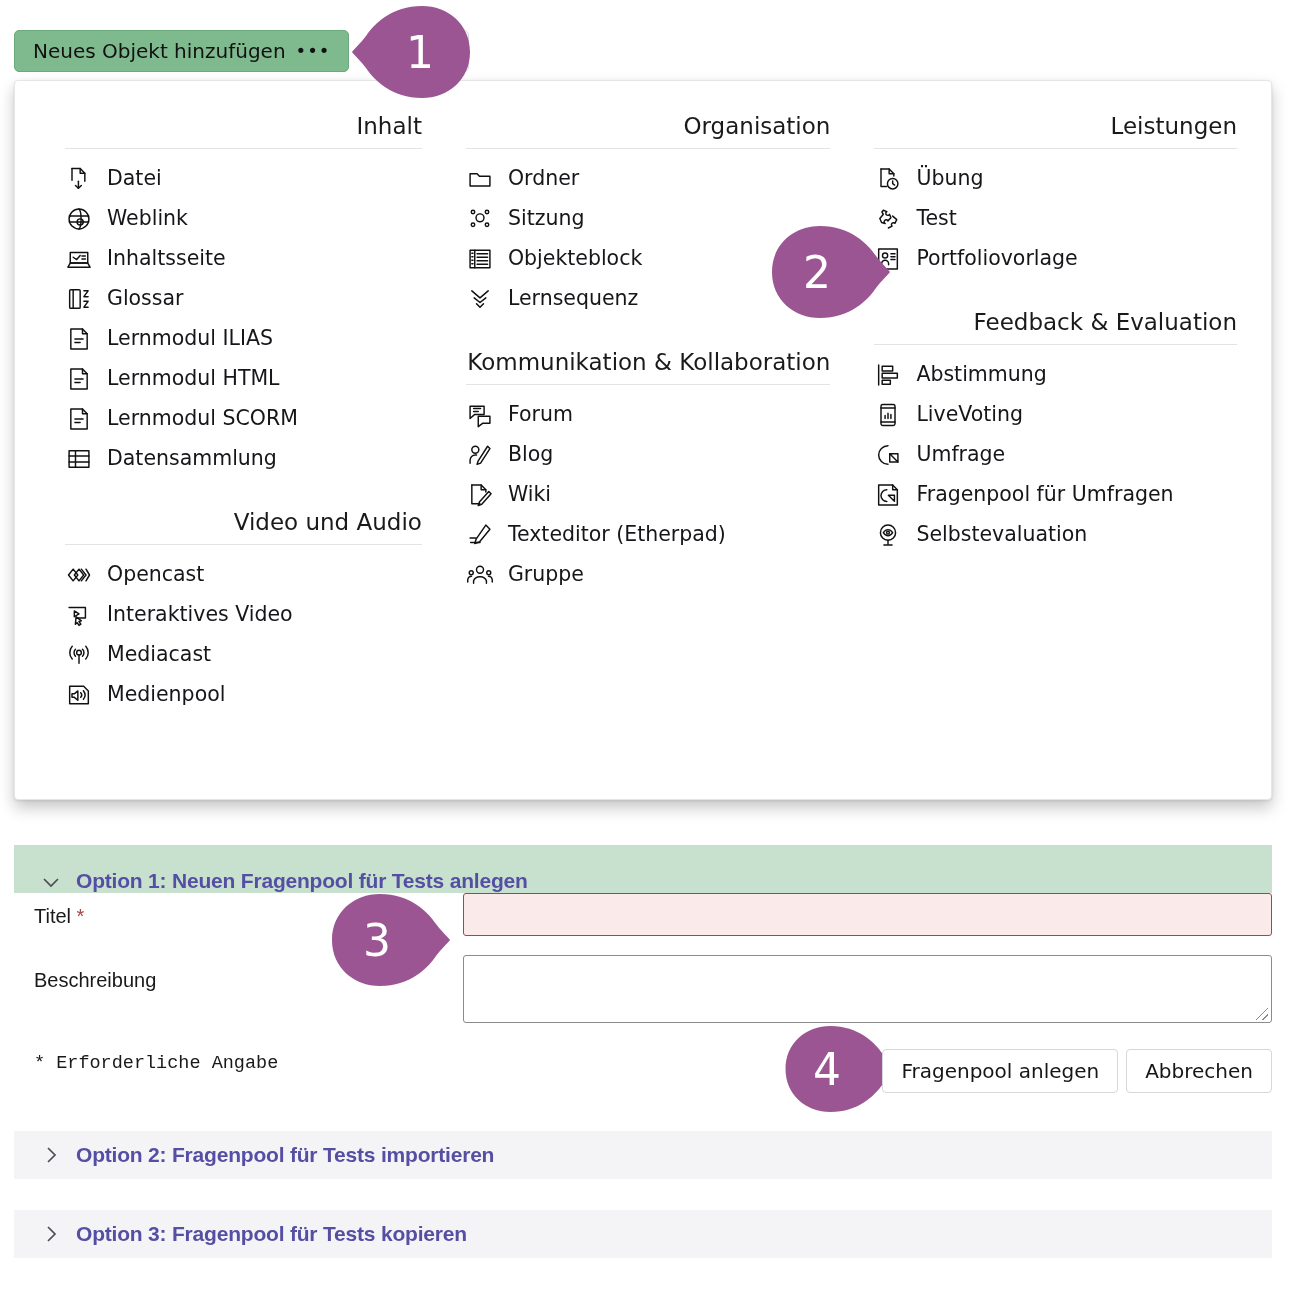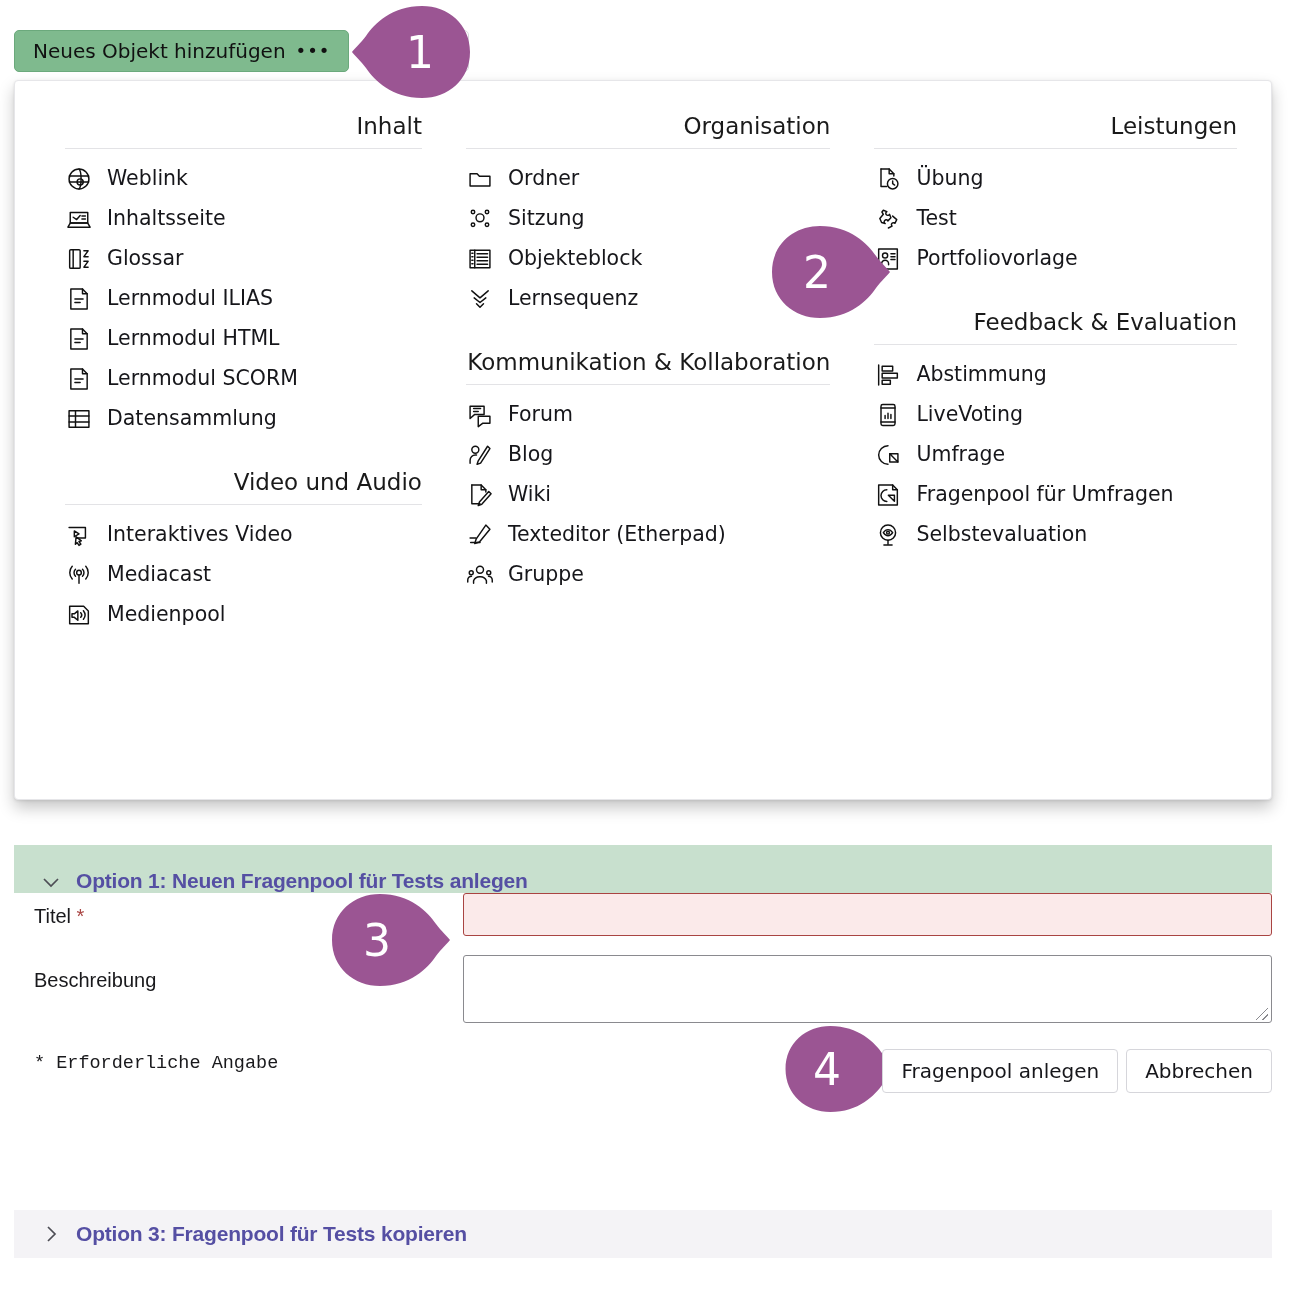--- a/index.html
+++ b/index.html
@@ -147,20 +147,32 @@
   </div>
 
   <div class="panel">
     <div class="cols" id="cols">
         <div class="col">
           <div class="grp-title">Inhalt</div>
           <div class="grp-rule"></div>
           <div class="mi">
             <span class="ic">
               <svg width="28" height="28" viewBox="0 0 24 24" fill="none" stroke="#111" stroke-width="1.25" stroke-linecap="round" stroke-linejoin="round">
+                <path d="M6 3h7l4 4v7"></path>
+                <path d="M6 3v10"></path>
+                <path d="M13 3v4h4"></path>
+                <path d="M11.5 14v6"></path>
+                <path d="M9 17.5l2.5 2.5 2.5-2.5"></path>
+              </svg>
+            </span>
+            <span>Datei</span>
+          </div>
+          <div class="mi">
+            <span class="ic">
+              <svg width="28" height="28" viewBox="0 0 24 24" fill="none" stroke="#111" stroke-width="1.25" stroke-linecap="round" stroke-linejoin="round">
                 <circle cx="12" cy="12" r="8.5"></circle>
                 <path d="M12 3.5c2.4 2.3 2.4 14.7 0 17"></path>
                 <path d="M3.7 9.5h16.6M3.7 14.5h16.6"></path>
                 <circle cx="13" cy="14.5" r="2.6"></circle>
               </svg>
             </span>
             <span>Weblink</span>
           </div>
           <div class="mi">
             <span class="ic">
@@ -218,20 +230,31 @@
             <span class="ic">
               <svg width="28" height="28" viewBox="0 0 24 24" fill="none" stroke="#111" stroke-width="1.25" stroke-linecap="round" stroke-linejoin="round">
                 <rect x="3.5" y="5" width="17" height="14"></rect>
                 <path d="M3.5 9.5h17M3.5 14.5h17M9 5v14"></path>
               </svg>
             </span>
             <span>Datensammlung</span>
           </div>
           <div class="grp-title second">Video und Audio</div>
           <div class="grp-rule"></div>
+          <div class="mi">
+            <span class="ic">
+              <svg width="28" height="28" viewBox="0 0 24 24" fill="none" stroke="#111" stroke-width="1.25" stroke-linecap="round" stroke-linejoin="round">
+                <path d="M3 12l4-5 4 5-4 5z"></path>
+                <path d="M8 12l4-5 4 5-4 5z"></path>
+                <path d="M14 7l4 5-4 5"></path>
+                <path d="M18 7l3 5-3 5"></path>
+              </svg>
+            </span>
+            <span>Opencast</span>
+          </div>
           <div class="mi">
             <span class="ic">
               <svg width="28" height="28" viewBox="0 0 24 24" fill="none" stroke="#111" stroke-width="1.25" stroke-linecap="round" stroke-linejoin="round">
                 <path d="M3.5 5.5h14v9H10"></path>
                 <path d="M8 8.5l4 2.5-4 2.5z"></path>
                 <path d="M9.5 13.5l4.5 3.5-2 .6 1.6 2.3-1.6 1-1.6-2.3-1.5 1.4z"></path>
               </svg>
             </span>
             <span>Interaktives Video</span>
           </div>
@@ -512,20 +535,28 @@
 
     <div class="frow" style="height:72px;">
       <div class="hint" style="position:absolute; left:20px; top:12px;">* Erforderliche Angabe</div>
       <div class="btnrow" style="top:8px;justify-content:center;">
         <button class="fbtn">Fragenpool anlegen</button>
         <button class="fbtn">Abbrechen</button>
       </div>
     </div>
   </div>
 
+  <div class="acc-head collapsed" style="top:1131px;">
+    <span class="chev">
+      <svg width="22" height="22" viewBox="0 0 22 22">
+          <path d="M8 4 L15 11 L8 18" fill="none" stroke="#4d4d55" stroke-width="1.7"></path>
+        </svg>
+    </span>
+    <span class="acc-title">Option 2: Fragenpool für Tests importieren</span>
+  </div>
 
   <div class="acc-head collapsed" style="top:1210px;">
     <span class="chev">
       <svg width="22" height="22" viewBox="0 0 22 22">
           <path d="M8 4 L15 11 L8 18" fill="none" stroke="#4d4d55" stroke-width="1.7"></path>
         </svg>
     </span>
     <span class="acc-title">Option 3: Fragenpool für Tests kopieren</span>
   </div>
 

